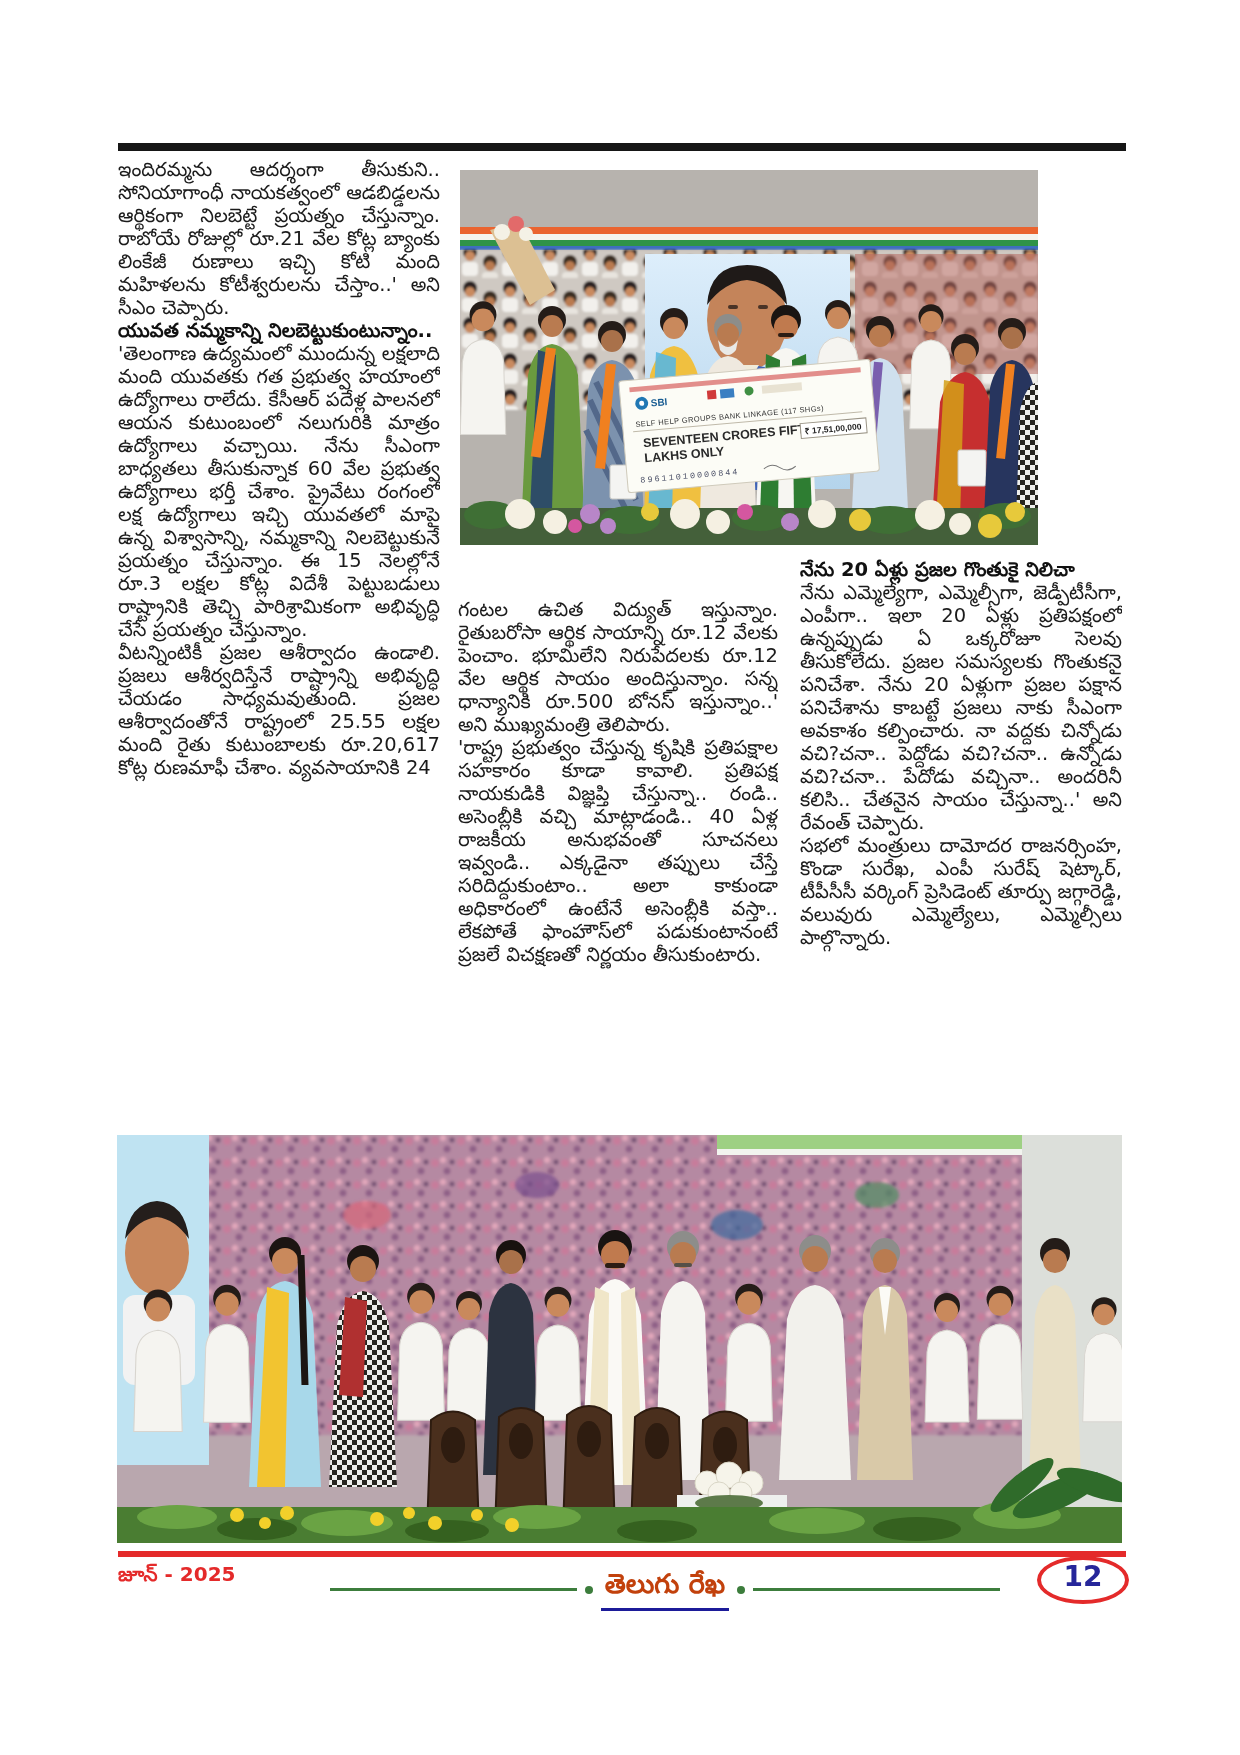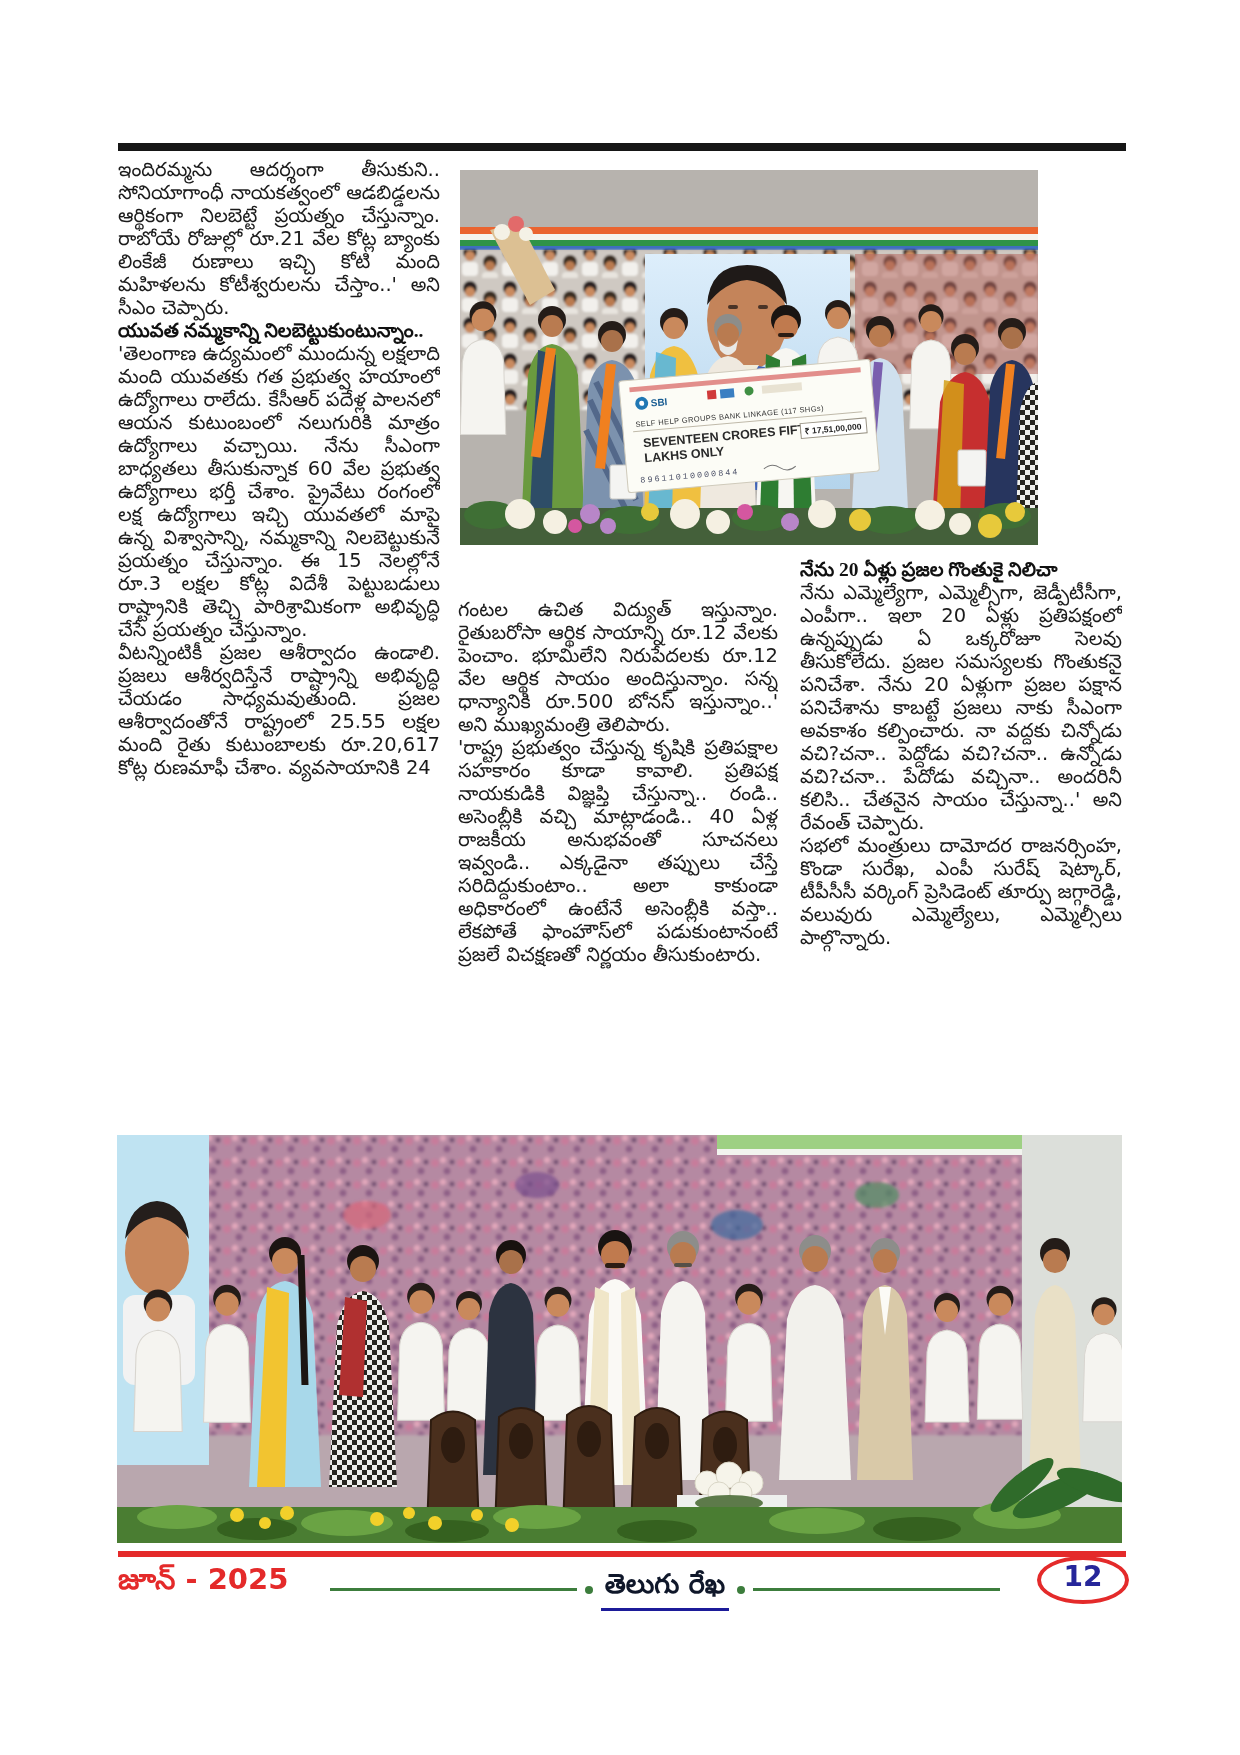--- a/index.html
+++ b/index.html
@@ -2,33 +2,33 @@
 <html><head>
 <meta charset="utf-8">
 <style>
   html,body{margin:0;padding:0;background:#ffffff;}
   body{width:1240px;height:1755px;position:relative;font-family:"DejaVu Sans",sans-serif;}
   .abs{position:absolute;}
   .top-rule{left:118px;top:143px;width:1008px;height:8px;background:#161616;}
   .col{font-size:19.5px;line-height:23px;color:#1b1b1b;text-align:justify;overflow:hidden;
        font-family:"DejaVu Sans",sans-serif;}
   .col p{margin:0;}
-  .col .head{font-weight:bold;margin:0;color:#111;font-family:Liberation Serif, serif;}
+  .col .head{font-weight:bold;margin:0;color:#111;}
   .col-left{left:118px;top:158px;width:322px;height:962px;}
   .col-middle{left:458px;top:558px;width:320px;height:560px;margin-top:40px;}
   .col-right{left:800px;top:558px;width:322px;height:560px;}
   .photo{overflow:hidden;background:#b7b3ae;}
   .photo-top{left:460px;top:170px;width:578px;height:375px;}
   .photo-bottom{left:117px;top:1135px;width:1005px;height:408px;}
   .footer-rule{left:118px;top:1551px;width:1008px;height:6px;background:#e42a2a;}
-  .footer-date{left:118px;top:1562px;font-weight:bold;font-size:29px;color:#e42a2a;}
+  .footer-date{left:118px;top:1562px;font-weight:bold;font-size:20px;color:#e42a2a;}
   .footer-center{left:330px;top:1568px;width:670px;display:flex;align-items:center;gap:8px;}
   .gline{flex:1;height:3px;background:#3c7d3c;}
   .gdot{width:8px;height:8px;border-radius:50%;background:#3c7d3c;}
-  .brand{color:#0f172a;font-weight:bold;font-size:27px;border-bottom:3px solid #1c1b99;
+  .brand{color:#c2410c;font-weight:bold;font-size:27px;border-bottom:3px solid #1c1b99;
          padding:0 4px 2px 4px;white-space:nowrap;}
   .page-badge{left:1037px;top:1556px;width:84px;height:40px;border:4px solid #e42a2a;
           border-radius:50%;display:flex;align-items:flex-start;justify-content:center;
           color:#26269a;font-weight:bold;font-size:28px;}
 </style>
 </head>
 <body>
 
 <div class="abs top-rule"></div>
 

